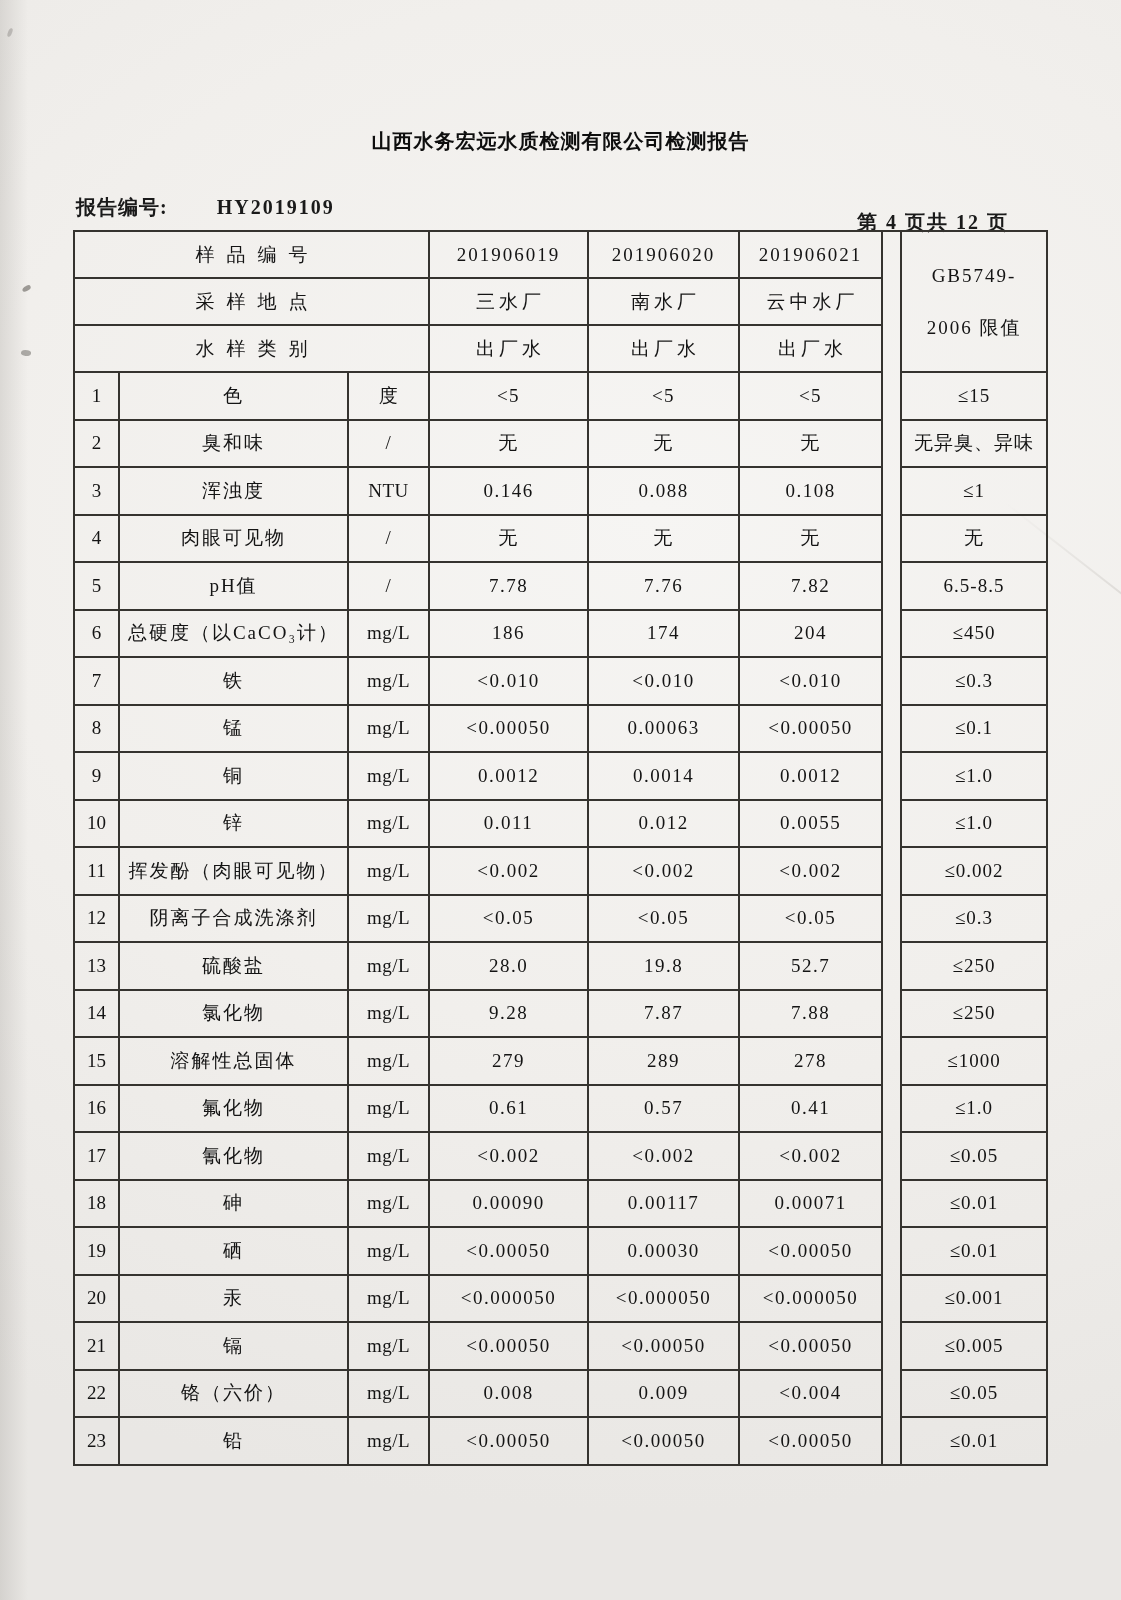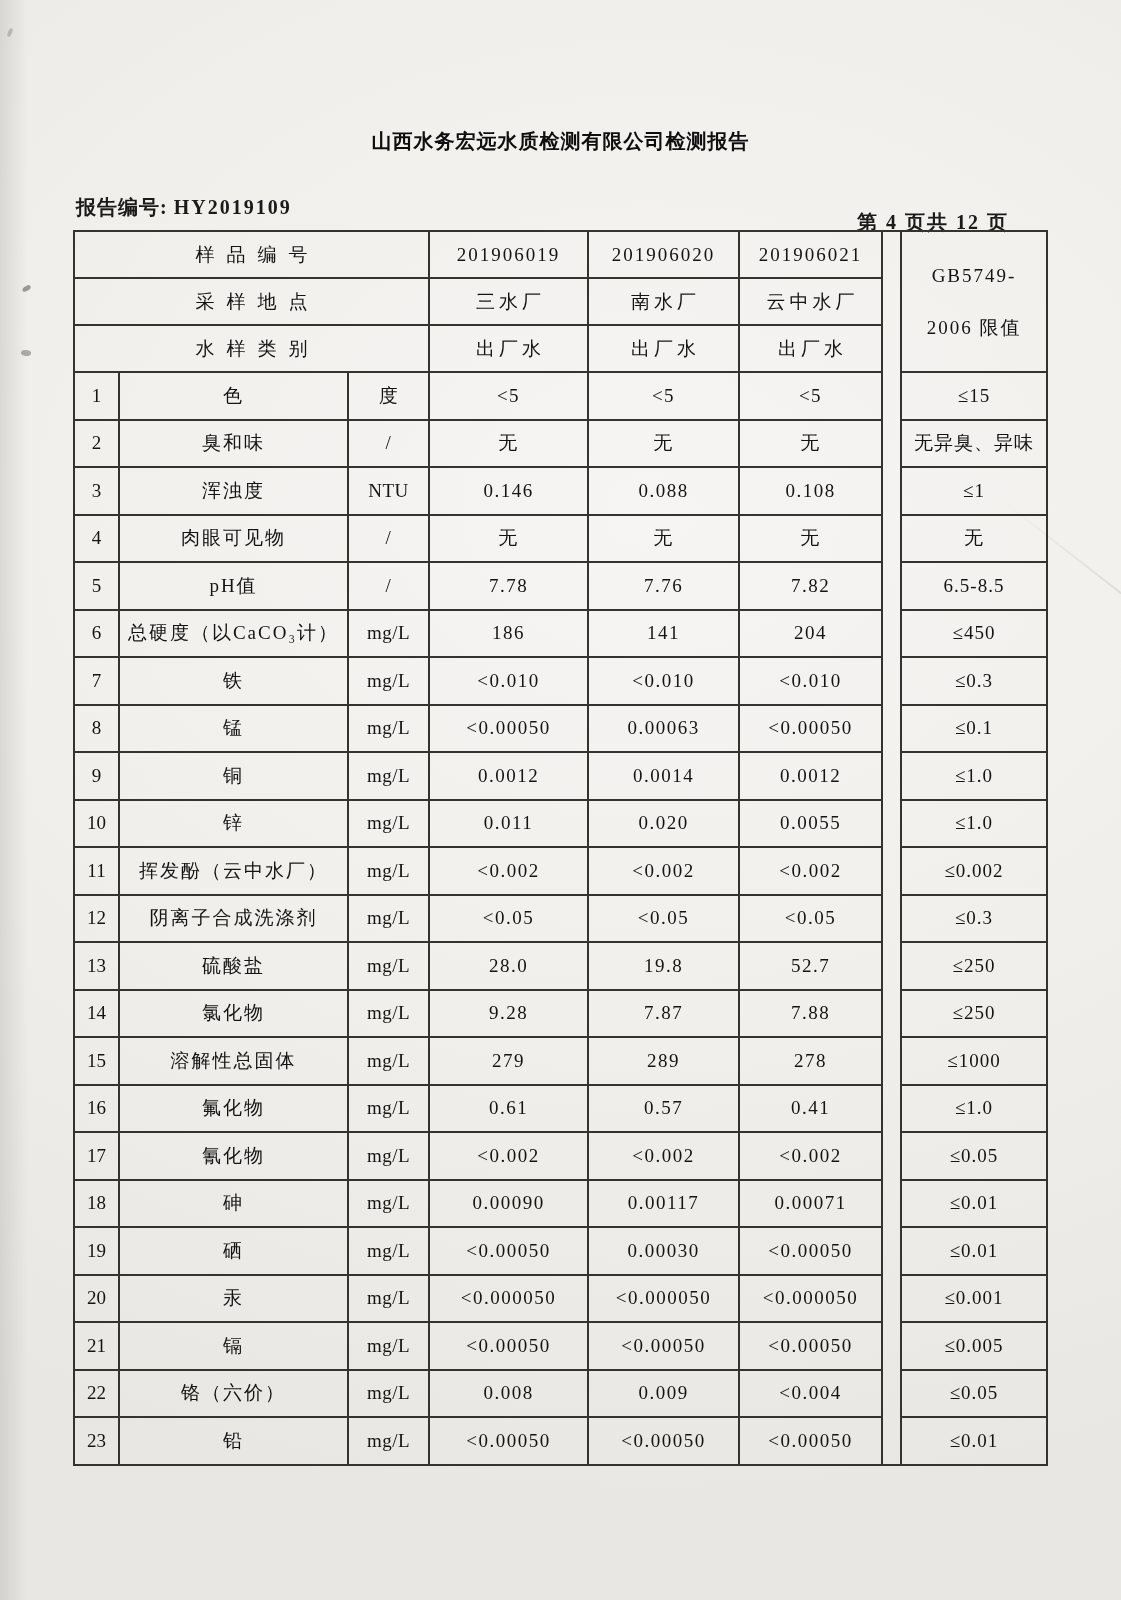--- a/index.html
+++ b/index.html
@@ -7,21 +7,21 @@
     position:relative;width:1121px;height:1600px;overflow:hidden;
     background:radial-gradient(1300px 1000px at 58% 32%, #f6f5f3 0%, #f1efec 52%, #e9e7e4 100%);
     font-family:"Liberation Serif","DejaVu Serif",serif;color:#1a1a1a;
   }
   .edge-shade{position:absolute;left:0;top:0;bottom:0;width:28px;
     background:linear-gradient(to right, rgba(130,126,120,.20), rgba(130,126,120,0));}
   .title{position:absolute;top:128px;left:0;width:100%;text-align:center;
     font-family:"Liberation Sans","DejaVu Sans",sans-serif;font-weight:bold;
     font-size:20px;letter-spacing:1px;color:#0e0e0e;white-space:nowrap;}
   .meta-left{position:absolute;top:194px;left:76px;font-size:20px;font-weight:600;letter-spacing:1px;white-space:nowrap;}
-  .meta-left .val{font-weight:600;letter-spacing:2px;}
+  .meta-left .val{font-weight:600;letter-spacing:2px;margin-left:43px;}
   .meta-right{position:absolute;top:209px;right:112px;font-size:20px;font-weight:600;letter-spacing:2px;white-space:nowrap;}
 
   table.report{position:absolute;top:230px;left:73px;border-collapse:collapse;table-layout:fixed;}
   table.report td{border:2px solid #35332f;font-size:19px;text-align:center;
     padding:0;color:#141414;vertical-align:middle;white-space:nowrap;}
   td.spacer{border:none;background:transparent;}
   tr.hrow{height:47px;}
   tr.drow{height:47.5px;}
   .h-label{letter-spacing:12px;text-indent:12px;font-size:20px;}
   .h-num{font-size:20px;letter-spacing:2px;}
@@ -135,21 +135,21 @@
       <td class="c-val">7.78</td>
       <td class="c-val">7.76</td>
       <td class="c-val">7.82</td>
       <td class="c-limit">6.5-8.5</td>
     </tr>
         <tr class="drow">
       <td class="c-no">6</td>
       <td class="c-name">总硬度（以CaCO₃计）</td>
       <td class="c-unit">mg/L</td>
       <td class="c-val">186</td>
-      <td class="c-val">141</td>
+      <td class="c-val">174</td>
       <td class="c-val">204</td>
       <td class="c-limit">≤450</td>
     </tr>
         <tr class="drow">
       <td class="c-no">7</td>
       <td class="c-name">铁</td>
       <td class="c-unit">mg/L</td>
       <td class="c-val">&lt;0.010</td>
       <td class="c-val">&lt;0.010</td>
       <td class="c-val">&lt;0.010</td>
@@ -171,27 +171,27 @@
       <td class="c-val">0.0012</td>
       <td class="c-val">0.0014</td>
       <td class="c-val">0.0012</td>
       <td class="c-limit">≤1.0</td>
     </tr>
         <tr class="drow">
       <td class="c-no">10</td>
       <td class="c-name">锌</td>
       <td class="c-unit">mg/L</td>
       <td class="c-val">0.011</td>
-      <td class="c-val">0.020</td>
+      <td class="c-val">0.012</td>
       <td class="c-val">0.0055</td>
       <td class="c-limit">≤1.0</td>
     </tr>
         <tr class="drow">
       <td class="c-no">11</td>
-      <td class="c-name">挥发酚（云中水厂）</td>
+      <td class="c-name">挥发酚（肉眼可见物）</td>
       <td class="c-unit">mg/L</td>
       <td class="c-val">&lt;0.002</td>
       <td class="c-val">&lt;0.002</td>
       <td class="c-val">&lt;0.002</td>
       <td class="c-limit">≤0.002</td>
     </tr>
         <tr class="drow">
       <td class="c-no">12</td>
       <td class="c-name">阴离子合成洗涤剂</td>
       <td class="c-unit">mg/L</td>

